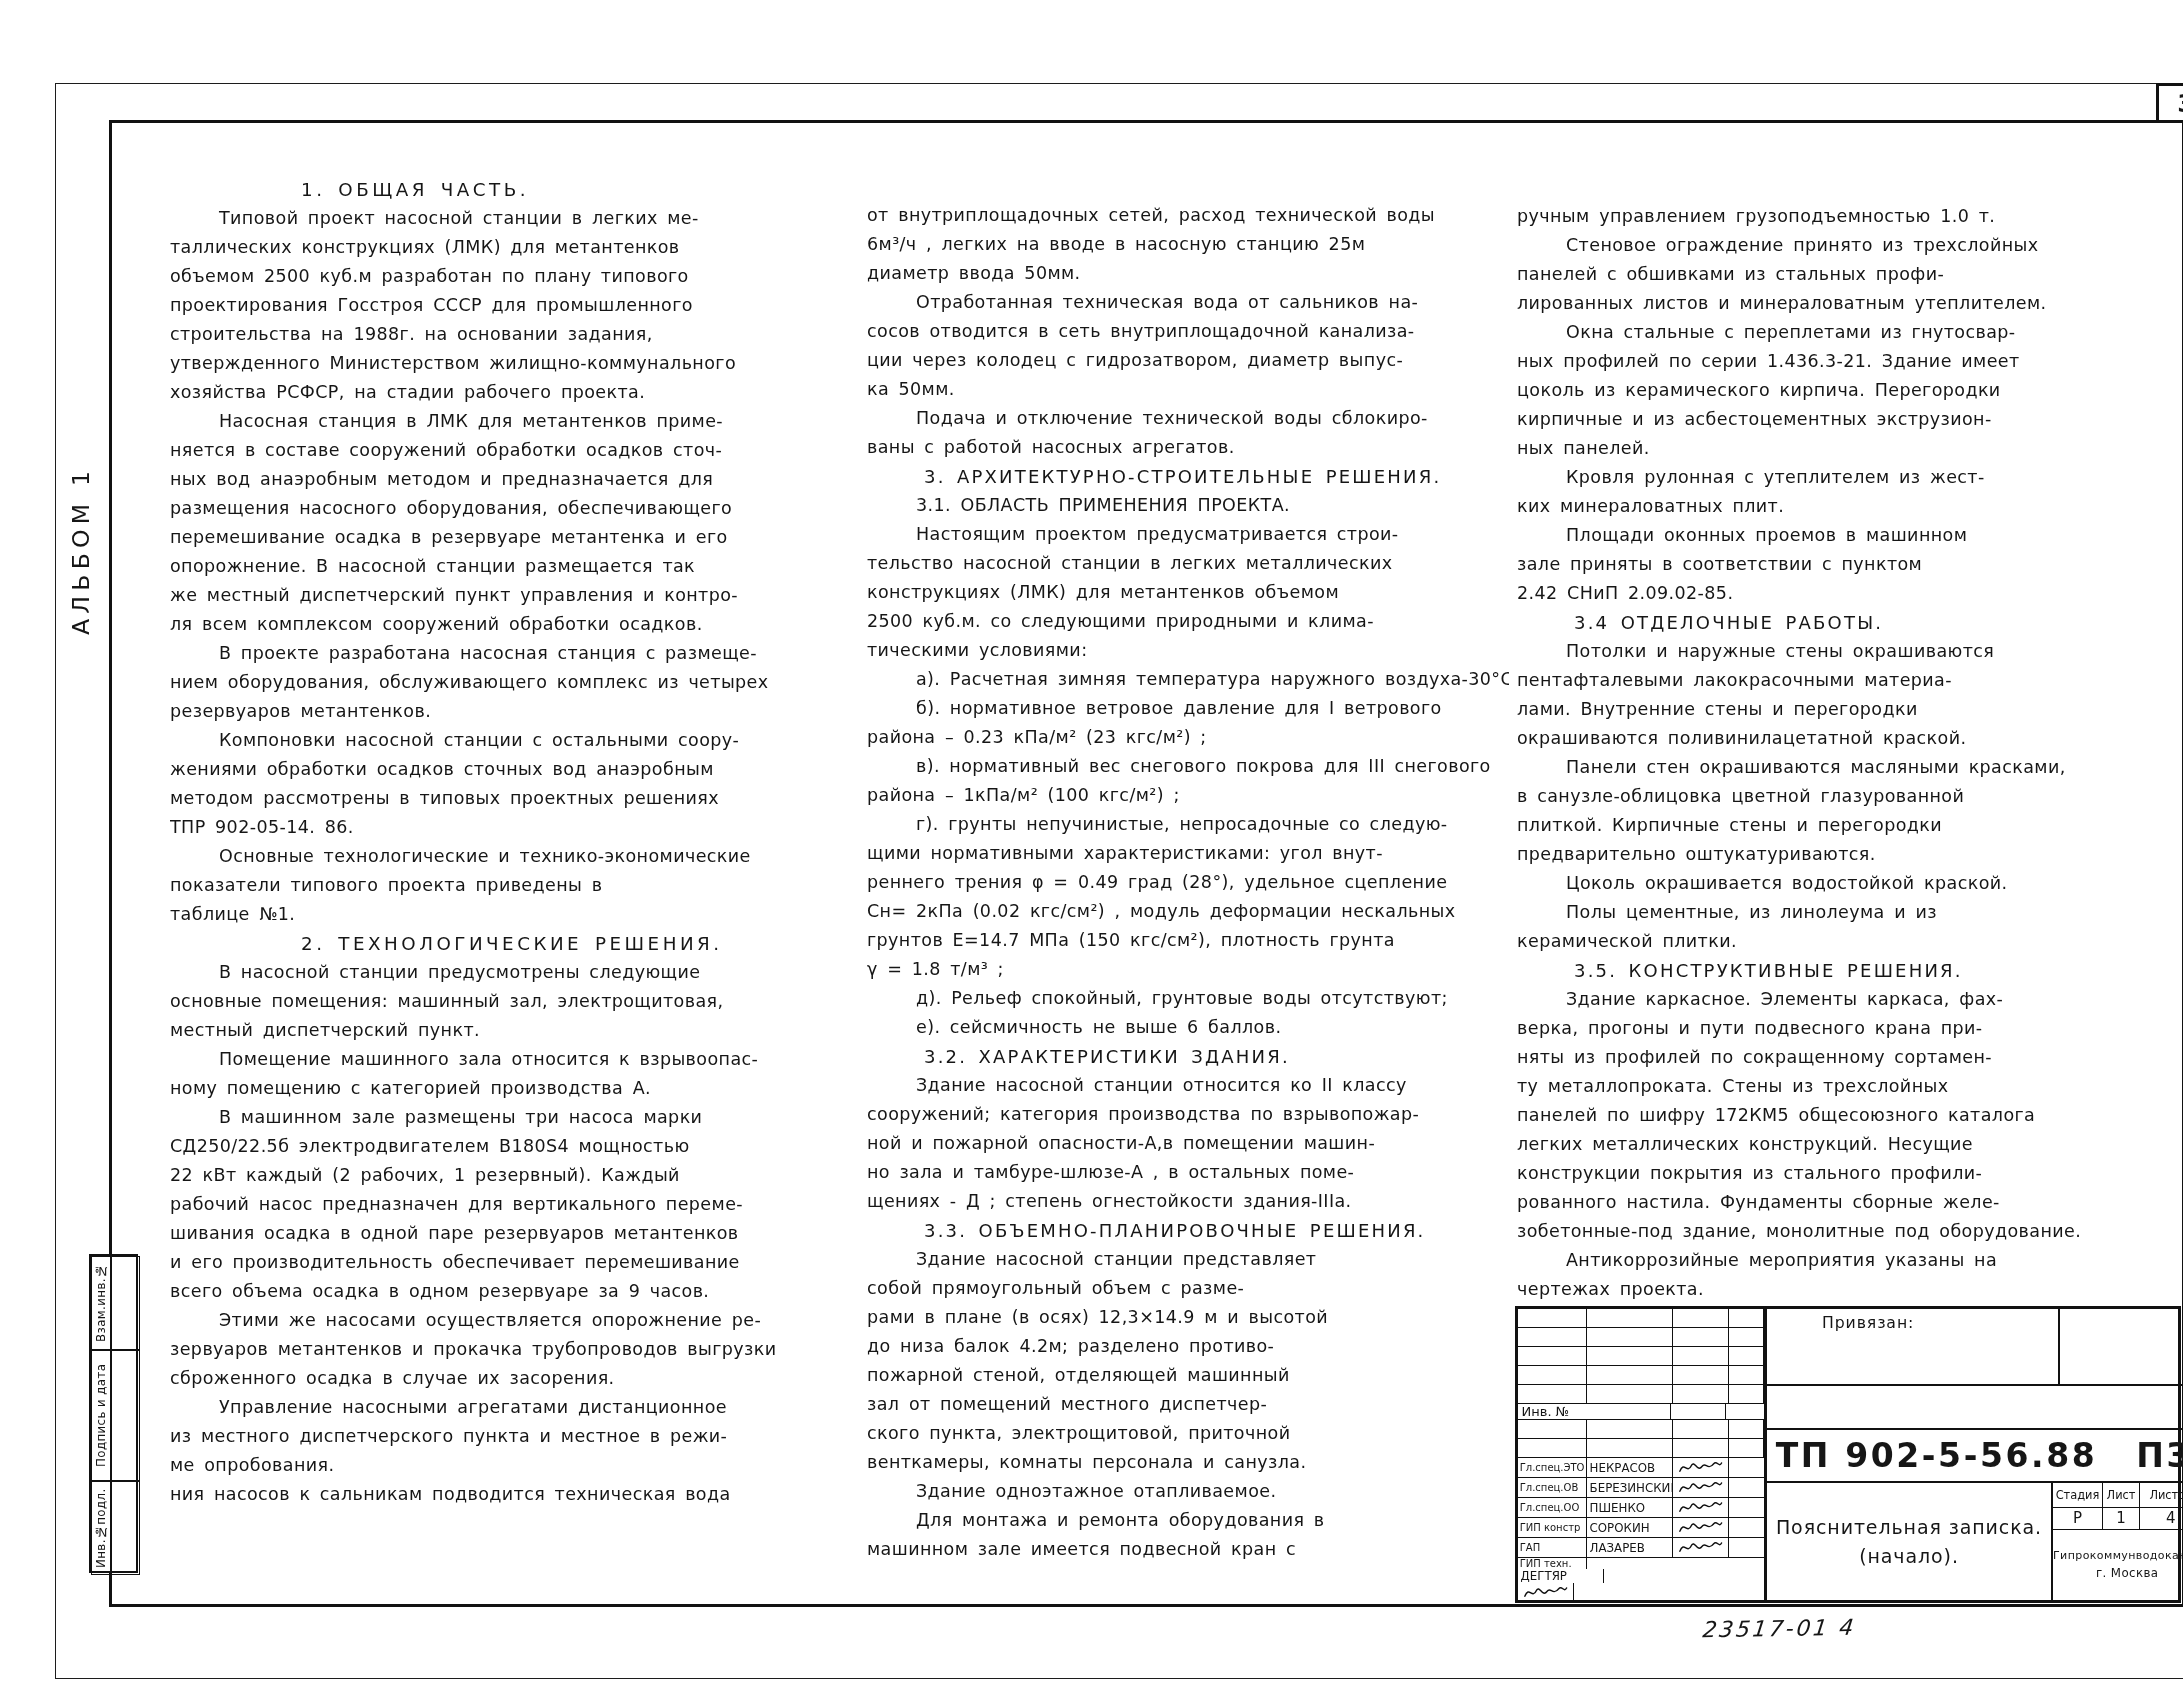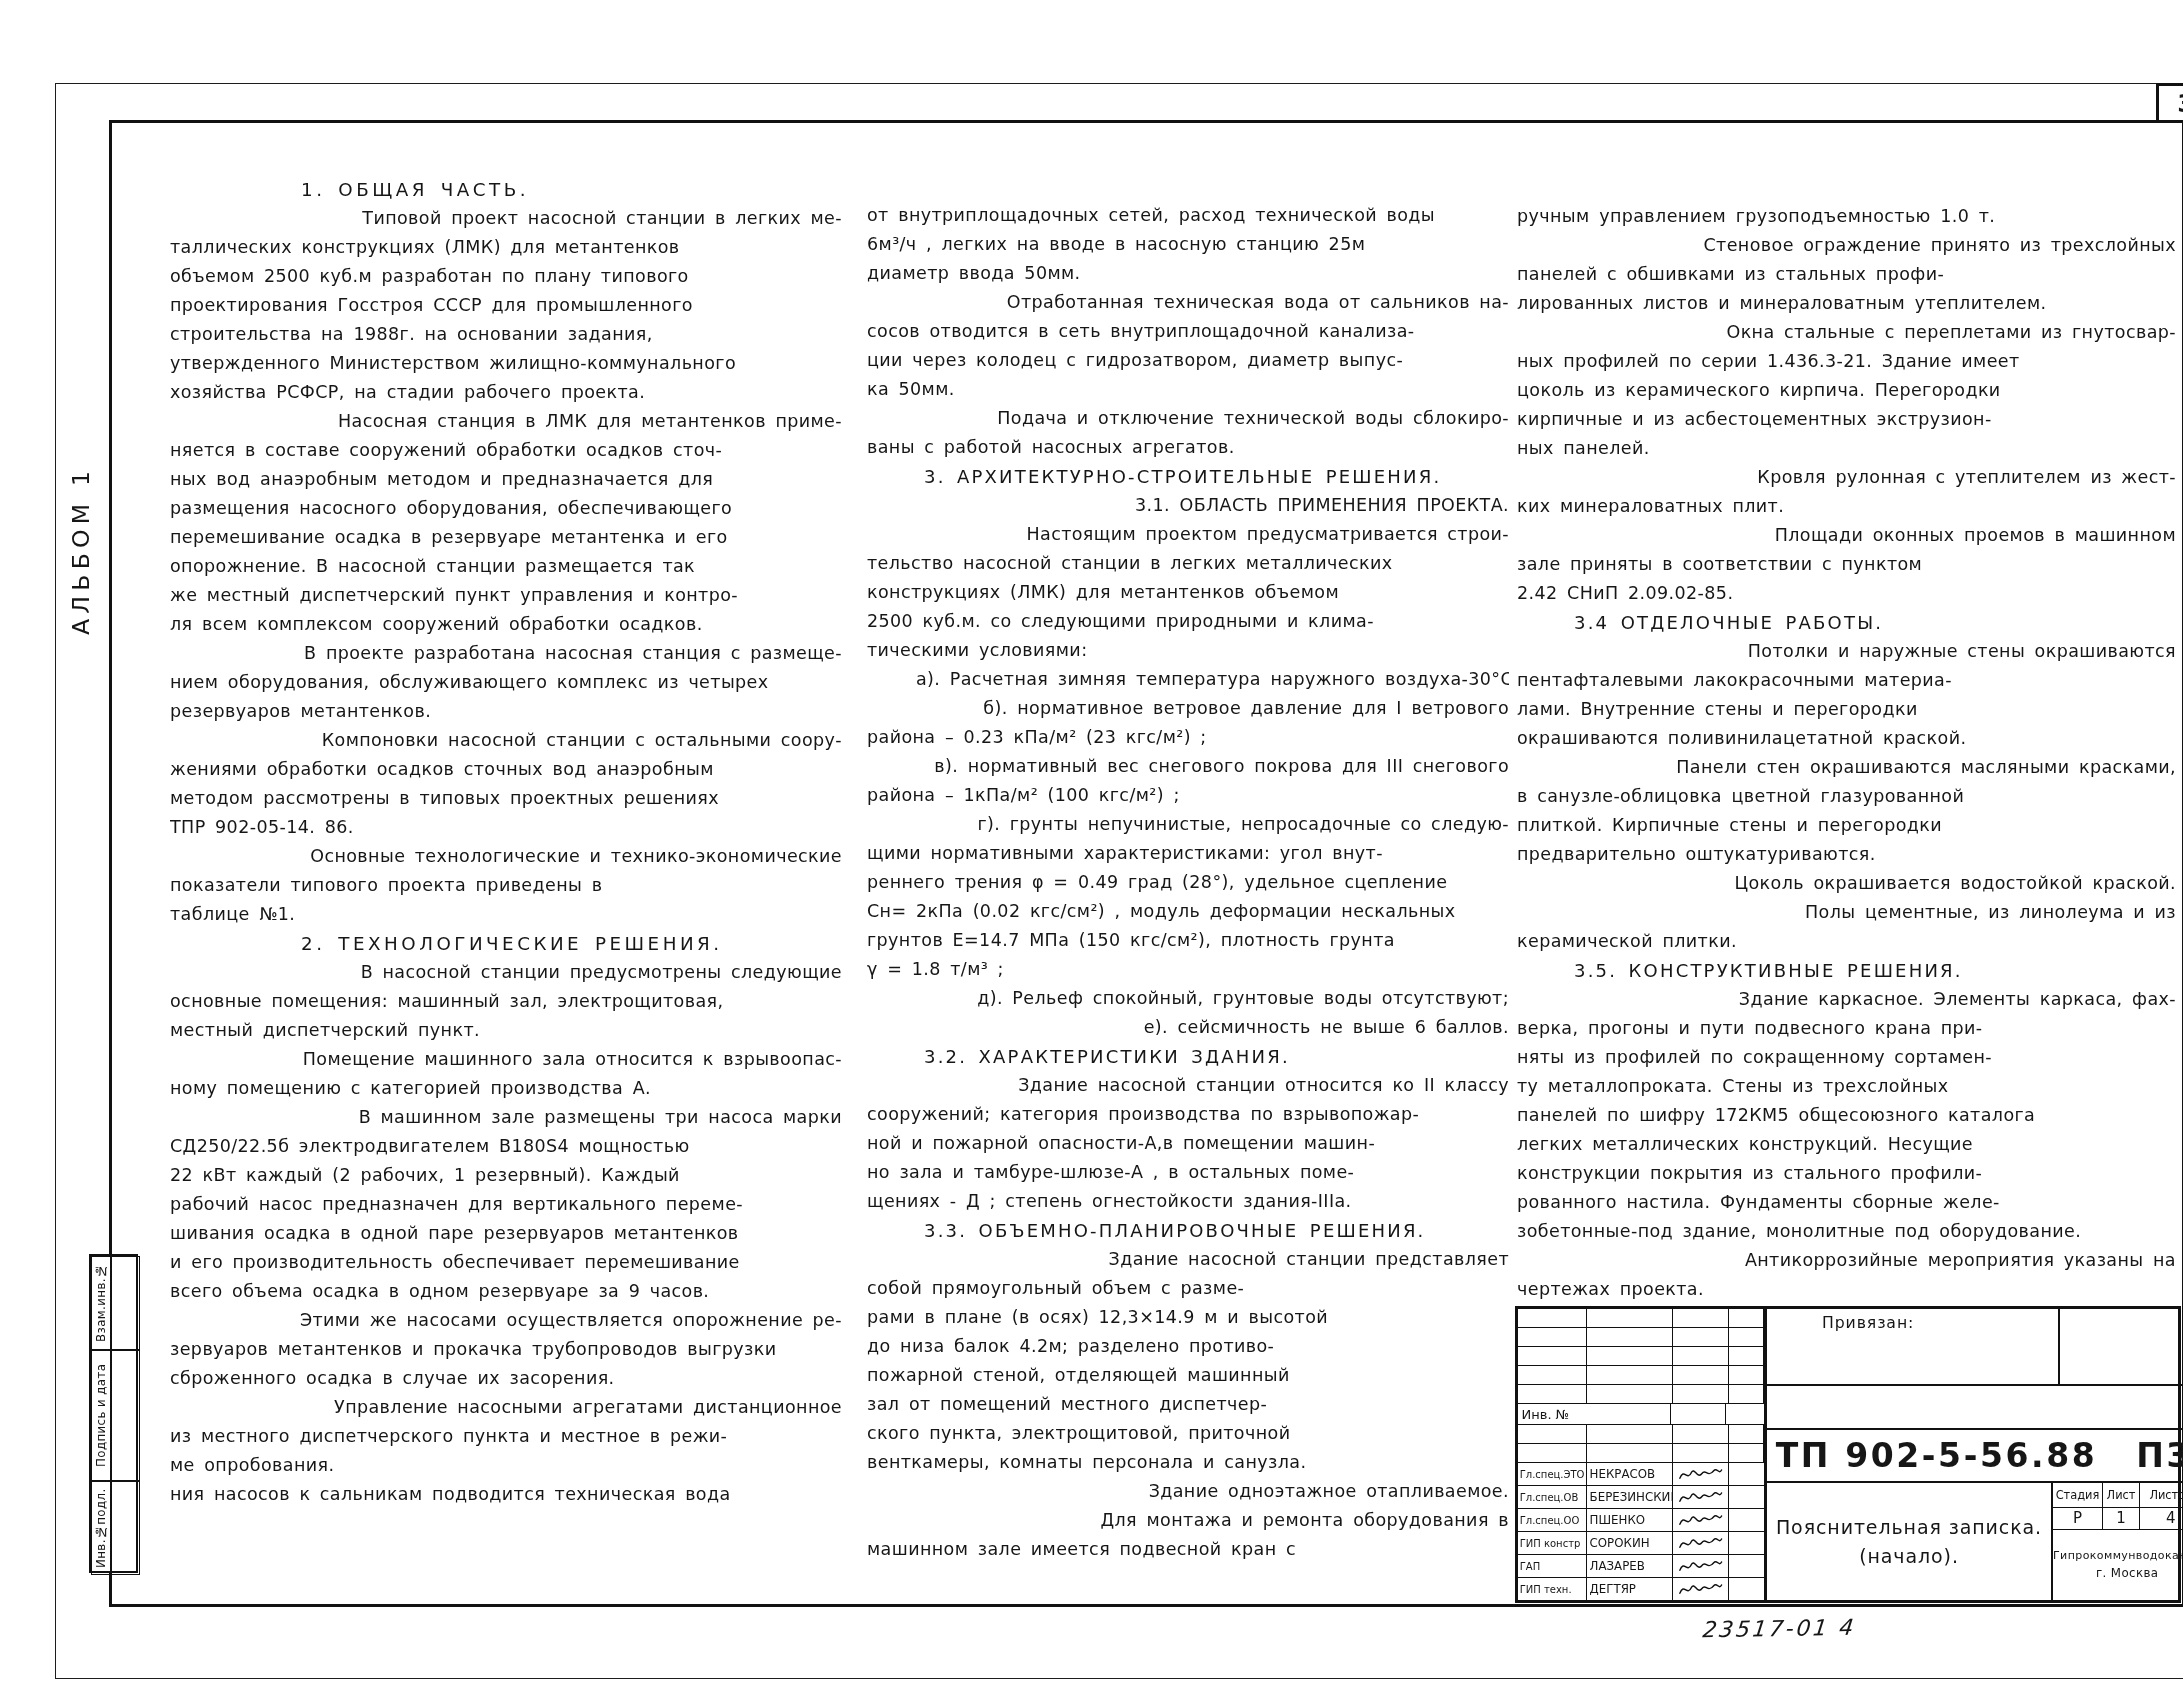--- a/index.html
+++ b/index.html
@@ -48,40 +48,40 @@
   }
   
   .tcol{position:absolute;overflow:hidden;}
   .tcol.c1{left:170px;top:175px;width:672px;height:1371px;}
   .tcol.c2{left:867px;top:201px;width:642px;height:1371px;}
   .tcol.c3{left:1517px;top:202px;width:659px;height:1100px;}
   .ln{
     height:29px;line-height:29px;font-size:17.5px;
     letter-spacing:0.4px;word-spacing:3.5px;white-space:nowrap;
   }
-  .ln.i{padding-left:49px;text-align:right;}
+  .ln.i{padding-left:49px;}
   .ln.h{padding-left:131px;letter-spacing:3.5px;font-size:18.3px;}
   .ln.h2{padding-left:57px;letter-spacing:2.2px;font-size:18px;}
   
   .titleblock{
     position:absolute;left:1515px;top:1306px;width:666px;height:297px;
     border:3.5px solid #111;box-sizing:border-box;display:flex;background:#fff;
   }
   .tb-left{width:249px;display:flex;flex-direction:column;border-right:3.1px solid #111;box-sizing:border-box;}
   .tb-grid{display:grid;grid-template-columns:69px 86px 56px 1fr;}
   .tb-grid.top5{grid-template-rows:repeat(5,19px);}
   .tb-grid.mid2{grid-template-rows:repeat(2,19px);}
   .tb-grid>div{border-right:1.7px solid #111;border-bottom:1.7px solid #111;box-sizing:border-box;}
   .tb-inv-row{display:flex;height:21px;border-bottom:1.7px solid #111;box-sizing:border-box;}
   .tb-inv-row .invlbl{width:155px;font-size:13px;display:flex;align-items:center;padding-left:3.5px;border-right:1.7px solid #111;box-sizing:border-box;}
   .tb-inv-row .cellx{width:56px;border-right:1.7px solid #111;box-sizing:border-box;}
   .tb-inv-row .cellx:last-child{width:38px;border-right:none;}
   .tb-staff{flex:1;display:flex;flex-direction:column;}
   .staff-row{flex:1;display:flex;border-bottom:1.7px solid #111;box-sizing:border-box;}
-  .staff-row:last-child{border-bottom:none;}
+  .staff-row:last-child{border-bottom:none;flex-direction:column;}
   .staff-row .cell{border-right:1.7px solid #111;box-sizing:border-box;display:flex;align-items:center;overflow:hidden;}
   .staff-row .role{width:69px;font-size:10px;padding-left:1.7px;letter-spacing:0;}
   .staff-row .nm{width:86px;font-size:11.8px;padding-left:2.6px;}
   .staff-row .sig{width:56px;justify-content:center;}
   .staff-row .ext{flex:1;border-right:none;}
   .sigsvg{width:49px;height:19px;}
   .sigsvg path{fill:none;stroke:#111;stroke-width:3.5px;stroke-linecap:round;}
   .tb-right{flex:1;display:flex;flex-direction:column;}
   .tb-priv{height:77px;display:flex;border-bottom:2.2px solid #111;box-sizing:border-box;}
   .tb-priv .pl{width:245px;font-size:15.7px;padding:4.4px 0 0 7px;border-right:2.2px solid #111;box-sizing:border-box;letter-spacing:0.9px;margin-left:48px;}

